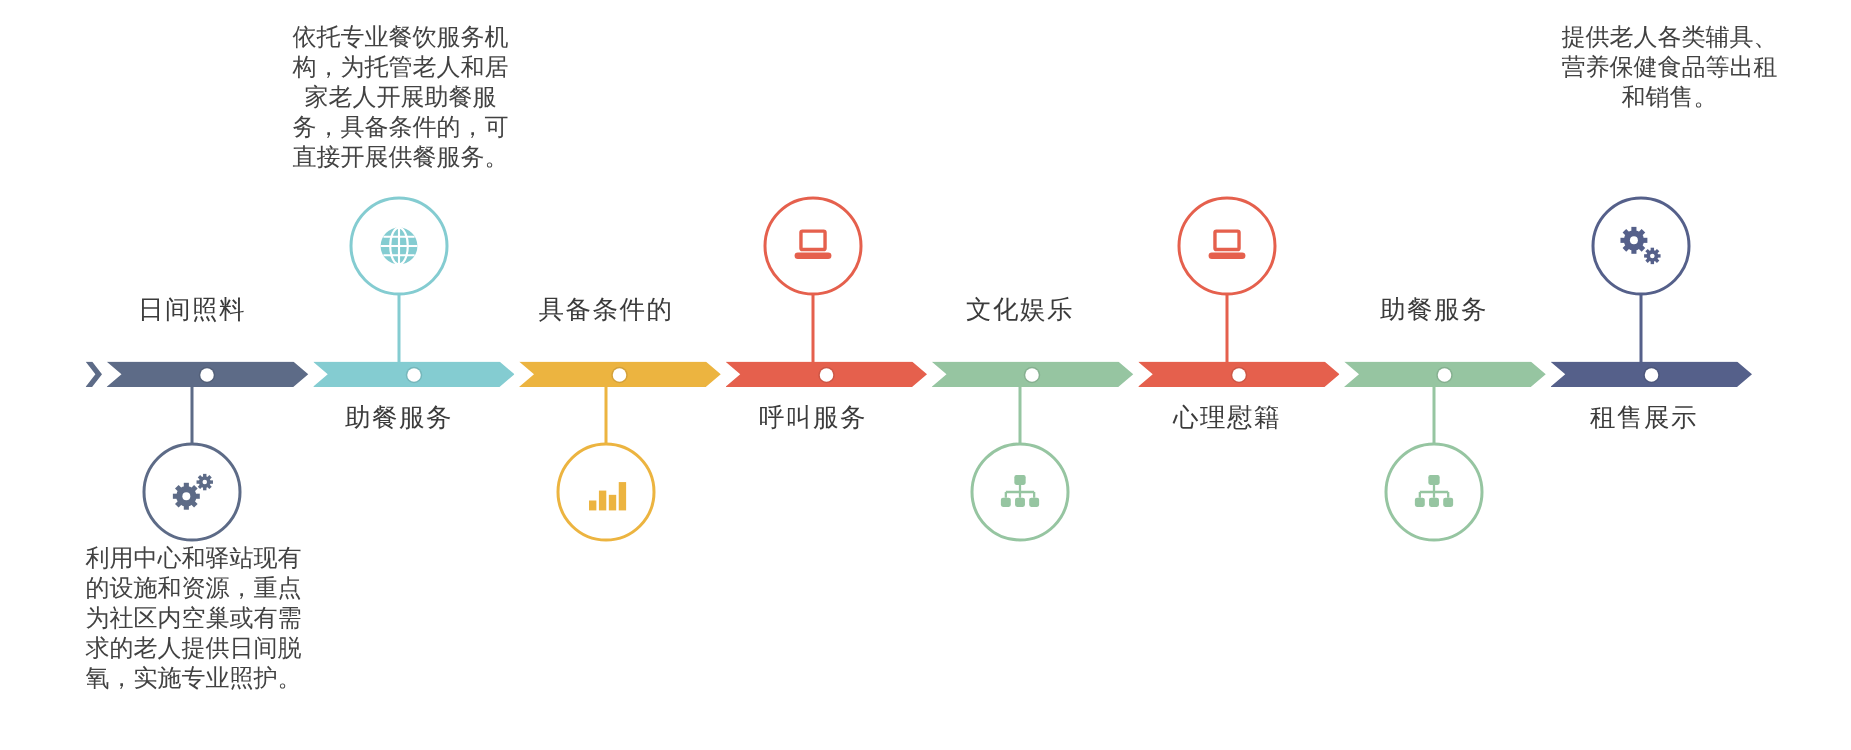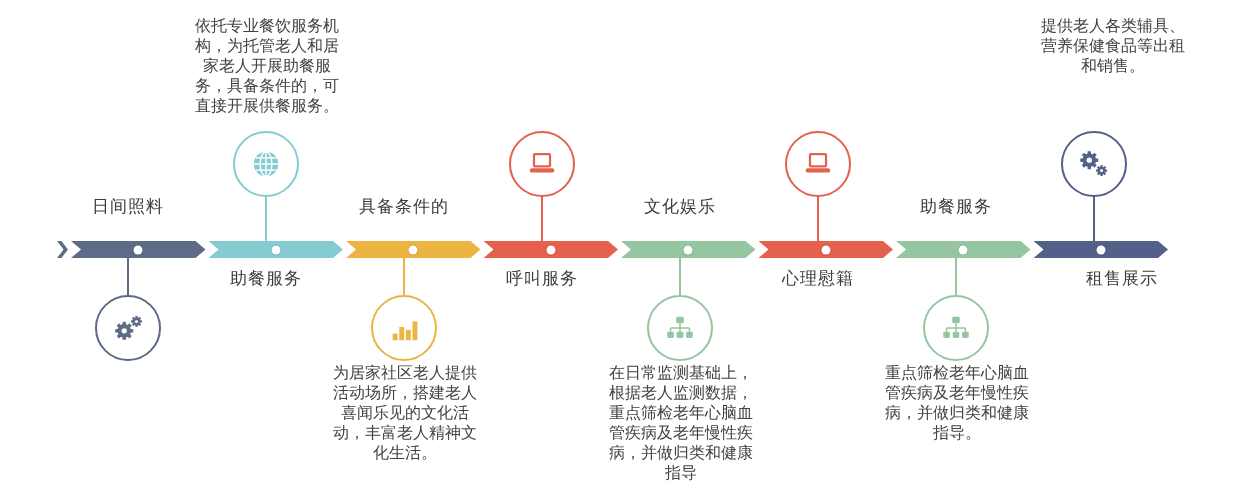--- a/index.html
+++ b/index.html
@@ -76,20 +76,21 @@
             <rect x="-5.8" y="-1.2" width="11.6" height="2.4" transform="rotate(45)"></rect>
             <rect x="-5.8" y="-1.2" width="11.6" height="2.4" transform="rotate(90)"></rect>
             <rect x="-5.8" y="-1.2" width="11.6" height="2.4" transform="rotate(135)"></rect>
             <circle r="4.2"></circle>
               <circle r="1.6" fill="#ffffff"></circle>
           </g>
         </g>
       </svg>
     </span>
   </div>
+  <div class="desc" style="left:50px;top:363px">利用中心和驿站现有的设施和资源，重点为社区内空巢或有需求的老人提供日间脱氧，实施专业照护。</div>
 
   <div class="desc" style="left:188px;top:16px">依托专业餐饮服务机构，为托管老人和居家老人开展助餐服务，具备条件的，可直接开展供餐服务。</div>
   <div class="circle" style="left: 233px; top: 131px; border-color: rgb(132, 204, 209); color: rgb(132, 204, 209);">
     <span class="icon">
       <svg viewBox="0 0 36 36" width="34" height="34">
         <circle cx="18" cy="18" r="13" fill="currentColor"></circle>
         <g stroke="#ffffff" stroke-width="1.5" fill="none">
           <line x1="5" y1="18" x2="31" y2="18"></line>
           <line x1="7" y1="11.5" x2="29" y2="11.5"></line>
           <line x1="7" y1="24.5" x2="29" y2="24.5"></line>
@@ -109,21 +110,20 @@
       <svg viewBox="0 0 36 36" width="34" height="34">
         <g fill="currentColor">
           <rect x="6" y="24" width="5.2" height="7"></rect>
           <rect x="13" y="17" width="5.2" height="14"></rect>
           <rect x="20" y="20" width="5.2" height="11"></rect>
           <rect x="27" y="11" width="5.2" height="20"></rect>
         </g>
       </svg>
     </span>
   </div>
-  <div class="desc" style="left:326px;top:363px">为居家社区老人提供活动场所，搭建老人喜闻乐见的文化活动，丰富老人精神文化生活。</div>
 
   <div class="circle" style="left: 509px; top: 131px; border-color: rgb(229, 96, 77); color: rgb(229, 96, 77);">
     <span class="icon">
       <svg viewBox="0 0 36 36" width="34" height="34">
         <rect x="9.5" y="7.5" width="17" height="13" rx="1" fill="none" stroke="currentColor" stroke-width="2.4"></rect>
         <rect x="5" y="22.5" width="26" height="4.6" rx="2.3" fill="currentColor"></rect>
       </svg>
     </span>
   </div>
   <div class="conn" style="left: 541px; top: 196px; height: 46px; background: rgb(229, 96, 77);"></div>
@@ -139,21 +139,20 @@
         </g>
         <g fill="currentColor">
           <rect x="14" y="6" width="8" height="7" rx="1.5"></rect>
           <rect x="4.5" y="22" width="7" height="6.5" rx="1.5"></rect>
           <rect x="14.5" y="22" width="7" height="6.5" rx="1.5"></rect>
           <rect x="24.5" y="22" width="7" height="6.5" rx="1.5"></rect>
         </g>
       </svg>
     </span>
   </div>
-  <div class="desc" style="left:602px;top:363px">在日常监测基础上，根据老人监测数据，重点筛检老年心脑血管疾病及老年慢性疾病，并做归类和健康指导</div>
 
   <div class="circle" style="left: 785px; top: 131px; border-color: rgb(229, 96, 77); color: rgb(229, 96, 77);">
     <span class="icon">
       <svg viewBox="0 0 36 36" width="34" height="34">
         <rect x="9.5" y="7.5" width="17" height="13" rx="1" fill="none" stroke="currentColor" stroke-width="2.4"></rect>
         <rect x="5" y="22.5" width="26" height="4.6" rx="2.3" fill="currentColor"></rect>
       </svg>
     </span>
   </div>
   <div class="conn" style="left: 817px; top: 196px; height: 46px; background: rgb(229, 96, 77);"></div>
@@ -169,21 +168,20 @@
         </g>
         <g fill="currentColor">
           <rect x="14" y="6" width="8" height="7" rx="1.5"></rect>
           <rect x="4.5" y="22" width="7" height="6.5" rx="1.5"></rect>
           <rect x="14.5" y="22" width="7" height="6.5" rx="1.5"></rect>
           <rect x="24.5" y="22" width="7" height="6.5" rx="1.5"></rect>
         </g>
       </svg>
     </span>
   </div>
-  <div class="desc" style="left:878px;top:363px">重点筛检老年心脑血管疾病及老年慢性疾病，并做归类和健康指导。</div>
 
   <div class="desc" style="left:1034px;top:16px">提供老人各类辅具、营养保健食品等出租和销售。</div>
   <div class="circle" style="left: 1061px; top: 131px; border-color: rgb(85, 96, 138); color: rgb(85, 96, 138);">
     <span class="icon">
       <svg viewBox="0 0 36 36" width="34" height="34">
         <g fill="currentColor">
           <g transform="translate(13,14)">
             <rect x="-9.5" y="-1.8" width="19" height="3.6"></rect>
             <rect x="-9.5" y="-1.8" width="19" height="3.6" transform="rotate(45)"></rect>
             <rect x="-9.5" y="-1.8" width="19" height="3.6" transform="rotate(90)"></rect>
@@ -197,15 +195,15 @@
             <rect x="-5.8" y="-1.2" width="11.6" height="2.4" transform="rotate(90)"></rect>
             <rect x="-5.8" y="-1.2" width="11.6" height="2.4" transform="rotate(135)"></rect>
             <circle r="4.2"></circle>
               <circle r="1.6" fill="#ffffff"></circle>
           </g>
         </g>
       </svg>
     </span>
   </div>
   <div class="conn" style="left: 1093px; top: 196px; height: 46px; background: rgb(85, 96, 138);"></div>
-  <div class="label" style="left:1122px;top:267px">租售展示</div>
+  <div class="label" style="left:1096px;top:267px">租售展示</div>
 
 </div>
 
 </body></html>

